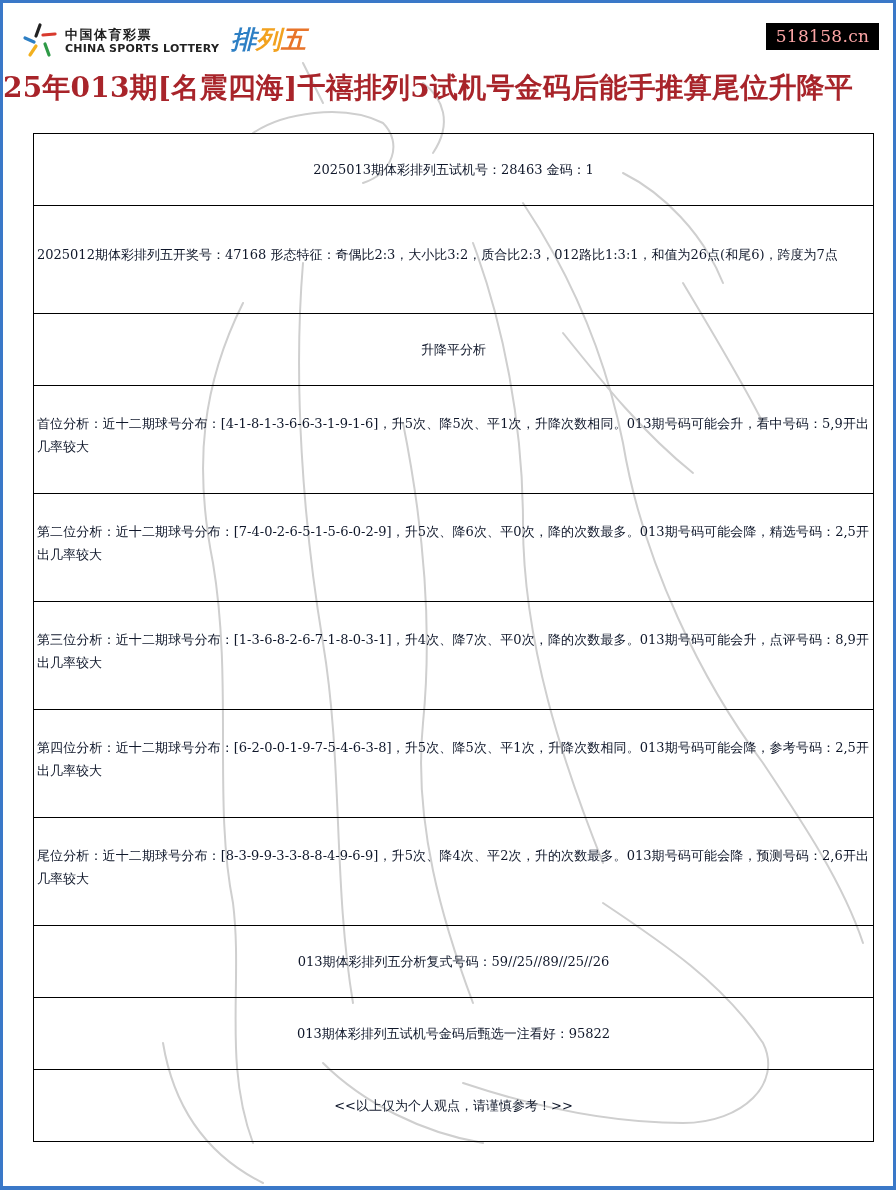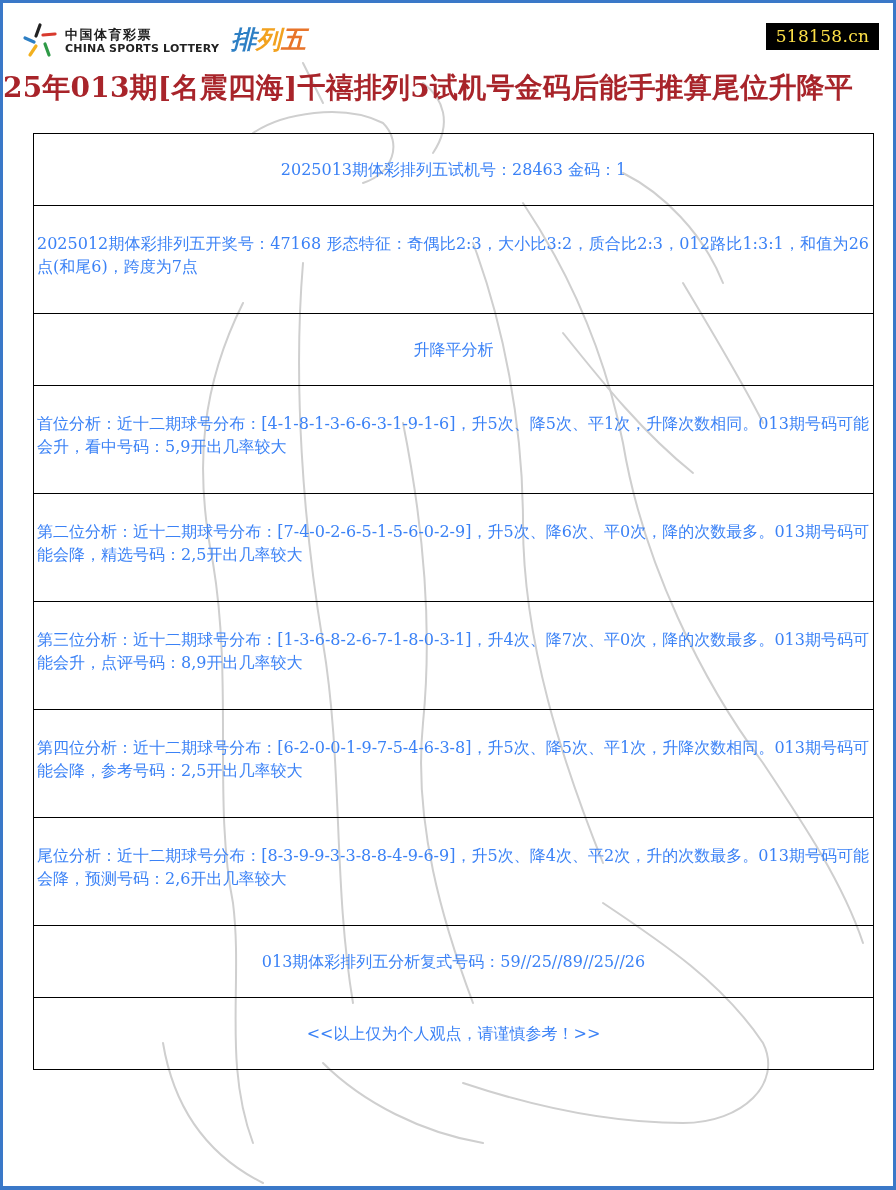--- a/index.html
+++ b/index.html
@@ -26,39 +26,39 @@
   .logo-pl5 {
     margin-left: 12px; font-family: "DejaVu Sans", sans-serif; font-weight: bold; font-style: italic;
     font-size: 25px; letter-spacing: 0px; line-height: 30px;
   }
   .logo-pl5 .c1 { color: #2d7fc4; }
   .logo-pl5 .c2 { color: #f2a21f; }
   .logo-pl5 .c3 { color: #e8742a; }
 
   .site-badge {
     position: absolute; left: 763px; top: 20px; width: 113px; height: 27px;
-    background: #000; color: #fde047;
+    background: #000; color: #fca5a5;
     font-family: "DejaVu Serif", serif; font-size: 17px; line-height: 27px; text-align: center;
     letter-spacing: 0.3px;
   }
 
   .title {
     position: absolute; left: 0; top: 66px; width: 746px; text-align: center;
     font-family: "DejaVu Serif", serif; font-size: 28px; color: #a8242a; letter-spacing: 0.2px;
     white-space: nowrap;
   }
 
   .table {
     position: absolute; left: 30px; top: 130px; width: 841px;
     border: 1px solid #000; border-bottom: none;
   }
   .row { border-bottom: 1px solid #000; display: flex; align-items: center; position: relative; }
   .row.center { justify-content: center; text-align: center; height: 72px; }
   .row.para { height: 108px; padding: 0 4px 0 3px; }
-  .row .txt { font-size: 16px; line-height: 23px; color: #3b82f6; }
+  .row .txt { font-size: 13px; line-height: 23px; color: #0f172a; }
   .row.para .txt { text-align: justify; width: 100%; margin-top: -10px; }
 </style>
 </head>
 <body>
 
 <div class="frame">
 
   <svg class="watermark" viewBox="0 0 896 1190">
     <g fill="none" stroke="#cfcfcf" stroke-width="2" stroke-linecap="round">
       <path d="M250 130 C 280 110, 340 100, 380 120 C 400 140, 390 170, 360 180"></path>
@@ -122,16 +122,19 @@
     <div class="row para">
       <span class="txt">第四位分析：近十二期球号分布：[6-2-0-0-1-9-7-5-4-6-3-8]，升5次、降5次、平1次，升降次数相同。013期号码可能会降，参考号码：2,5开出几率较大</span>
     </div>
     <div class="row para">
       <span class="txt">尾位分析：近十二期球号分布：[8-3-9-9-3-3-8-8-4-9-6-9]，升5次、降4次、平2次，升的次数最多。013期号码可能会降，预测号码：2,6开出几率较大</span>
     </div>
     <div class="row center">
       <span class="txt">013期体彩排列五分析复式号码：59//25//89//25//26</span>
     </div>
     <div class="row center">
+      <span class="txt">013期体彩排列五试机号金码后甄选一注看好：95822</span>
+    </div>
+    <div class="row center">
       <span class="txt">&lt;&lt;以上仅为个人观点，请谨慎参考！&gt;&gt;</span>
     </div>
   </div>
 </div>
 
 </body></html>

